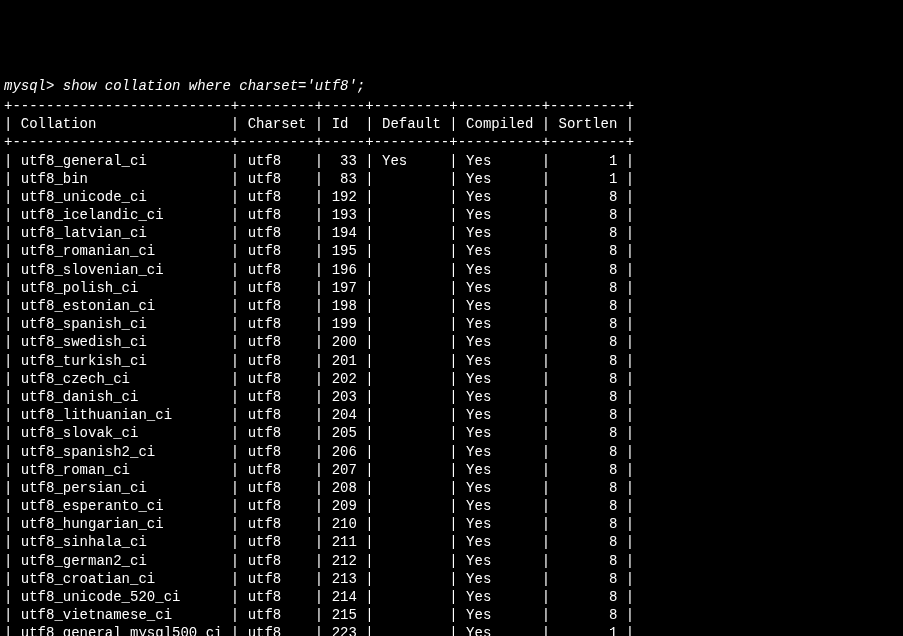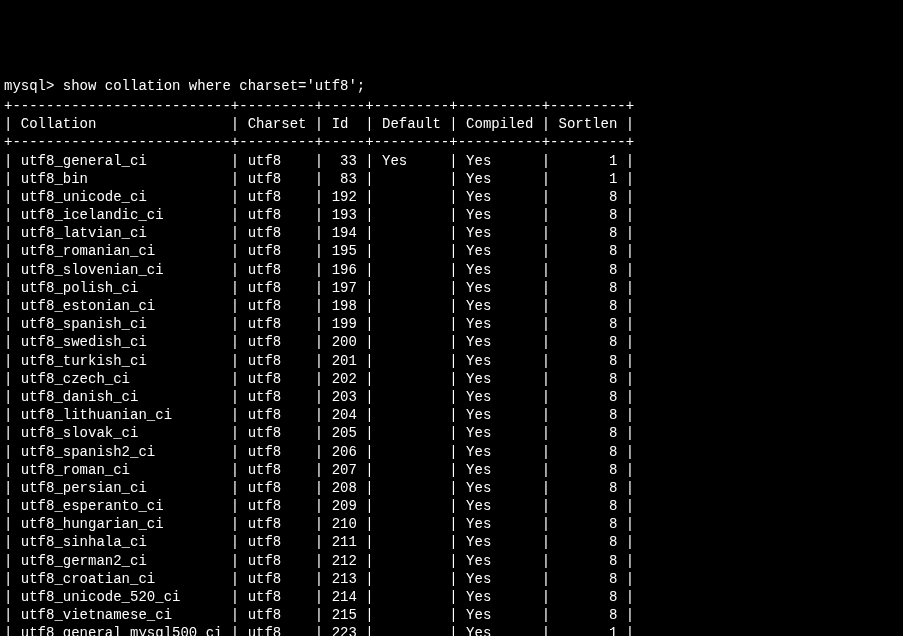--- a/index.html
+++ b/index.html
@@ -14,20 +14,21 @@
       font-size: 14px;
       line-height: 1.3;
       padding: 4px;
       white-space: pre;
       width: 903px;
       height: 636px;
       overflow: hidden;
     }
     .prompt-line {
       margin-bottom: 2px;
+      font-style: italic;
     }
     .separator {
       letter-spacing: 0;
     }
     .row-line {
       letter-spacing: 0;
     }
   </style>
 </head>
 <body>

